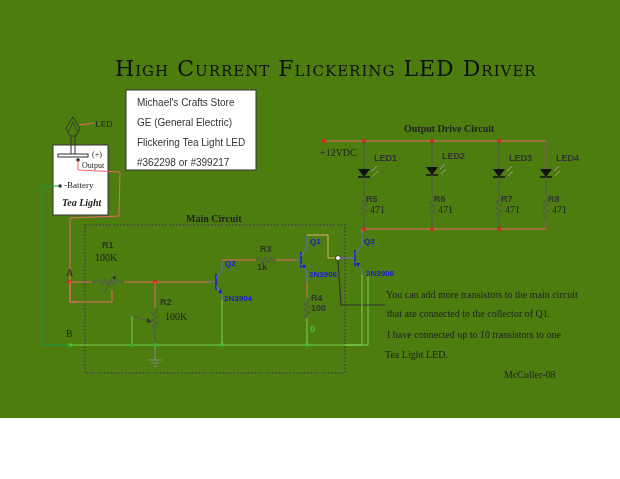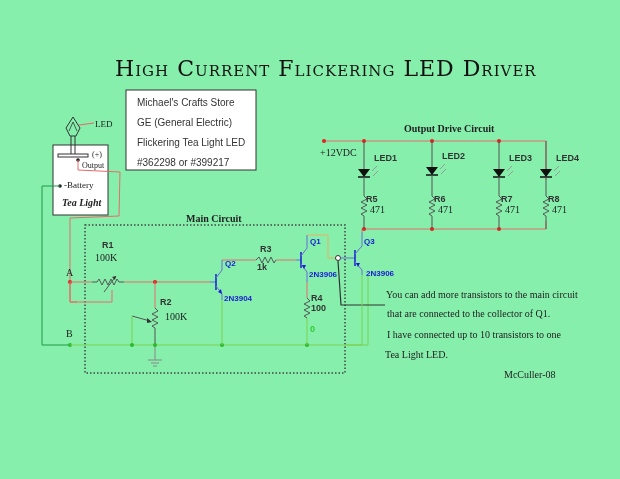--- a/index.html
+++ b/index.html
@@ -1,16 +1,16 @@
 <!DOCTYPE html>
 <html><head>
 <meta charset="utf-8">
 <style>
   html, body { margin: 0; padding: 0; background: #ffffff; }
-  #stage { position: relative; width: 620px; height: 479px; background: #86efac; overflow: hidden; }
+  #stage { position: relative; width: 620px; height: 418px; background: #4d7c0f; overflow: hidden; }
   svg { position: absolute; left: 0; top: 0; }
   .title { font-family: "DejaVu Serif", serif; font-size: 22px; fill: #111; letter-spacing: 1px; font-variant: small-caps; }
   .serif { font-family: "Liberation Serif", serif; fill: #222; }
   .sans { font-family: "Liberation Sans", sans-serif; fill: #333; }
   .bold { font-weight: bold; }
   .blue { fill: #1a1ad6; }
   .green-text { fill: #33cc33; }
   .wire-red { stroke: #e86a6a; stroke-width: 1; fill: none; }
   .wire-green { stroke: #7bd14f; stroke-width: 1; fill: none; }
   .wire-dkgreen { stroke: #1f9a45; stroke-width: 1; fill: none; }

